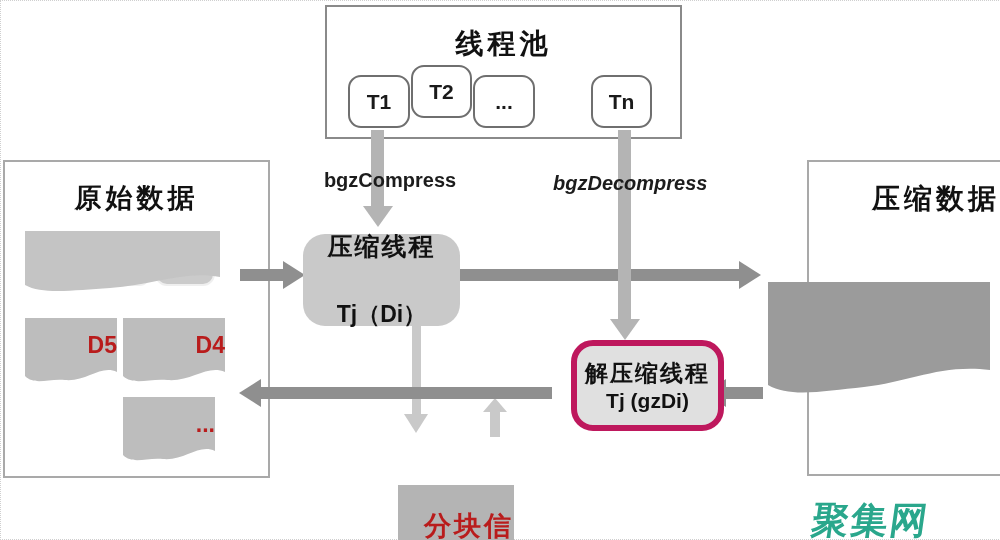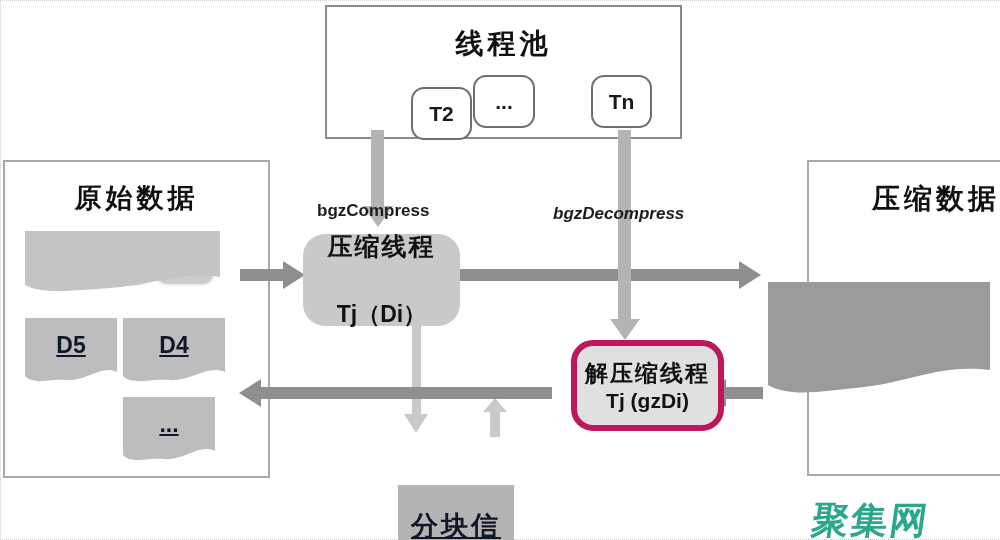--- a/index.html
+++ b/index.html
@@ -38,26 +38,26 @@
   .h-dark{height:12px;background:var(--arrow-dark);z-index:2;}
   .h-dark.z3{z-index:3;}
   .v-light{width:13px;background:var(--arrow-light);z-index:3;}
   .v-pale{width:9px;background:var(--arrow-pale);z-index:2;}
   .head{position:absolute;width:0;height:0;}
   .head.right{border-top:14px solid transparent;border-bottom:14px solid transparent;border-left:22px solid var(--arrow-dark);z-index:2;}
   .head.left{border-top:14px solid transparent;border-bottom:14px solid transparent;border-right:22px solid var(--arrow-dark);z-index:3;}
   .head.down-light{border-left:15px solid transparent;border-right:15px solid transparent;border-top:21px solid var(--arrow-light);z-index:3;}
   .head.down-pale{border-left:12px solid transparent;border-right:12px solid transparent;border-top:19px solid var(--arrow-pale);z-index:2;}
   .head.up-pale{border-left:12px solid transparent;border-right:12px solid transparent;border-bottom:14px solid var(--arrow-pale);z-index:2;}
-  .api-label{position:absolute;font-weight:bold;font-size:17px;color:#1c1c1c;z-index:5;margin-top:32px;}
+  .api-label{position:absolute;font-weight:bold;font-size:20px;color:#1c1c1c;text-align:center;z-index:5;}
   
   .doc{position:absolute;}
   .doc svg{position:absolute;left:0;top:0;width:100%;height:100%;}
   .doc .lbl{
-    position:absolute;left:0;right:0;text-align:center;font-weight:bold;color:#0f172a;text-decoration:underline;
+    position:absolute;left:0;right:0;text-align:right;font-weight:bold;color:#b91c1c;
   }
   .chunk{
     position:absolute;box-sizing:border-box;border:2px solid #efefef;border-radius:12px;
     display:flex;align-items:center;justify-content:center;font-weight:bold;color:#161616;
   }
   .chunk.left-sq{background:#cbcbcb;font-size:23px;}
   .chunk.right-sq{background:#cecece;font-size:22px;border-radius:15px;}
   .blockinfo-lbl{
     font-family:"Liberation Serif","DejaVu Serif",serif;font-size:27px;letter-spacing:3px;color:#1f1f1f;font-weight:bold;
   }
@@ -69,21 +69,22 @@
   }
 </style>
 </head>
 <body>
 
 <div class="canvas">
 
   <div class="frame pool" style="left:325px;top:5px;width:357px;height:134px;">
     <div class="big-title" style="top:18px;">线程池</div>
   </div>
-  <div class="slot" style="left:411px;top:87px;width:61px;">T2</div>
+  <div class="slot" style="left:348px;top:75px;width:62px;">T1</div>
+  <div class="slot" style="left:411px;top:65px;width:61px;">T2</div>
   <div class="slot" style="left:473px;top:75px;width:62px;">...</div>
   <div class="slot" style="left:591px;top:75px;width:61px;">Tn</div>
 
   <div class="frame" style="left:3px;top:160px;width:267px;height:318px;">
     <div class="big-title" style="top:18px;font-size:27px;">原始数据</div>
   </div>
 
   <div class="doc" style="left:25px;top:231px;width:195px;height:64px;z-index:1;">
     <svg viewBox="0 0 195 64" preserveAspectRatio="none">
       <path d="M0 0 H195 V46 C160 39 128 54 85 57 C50 59 18 64 0 54 Z" fill="#c4c4c4"></path>

